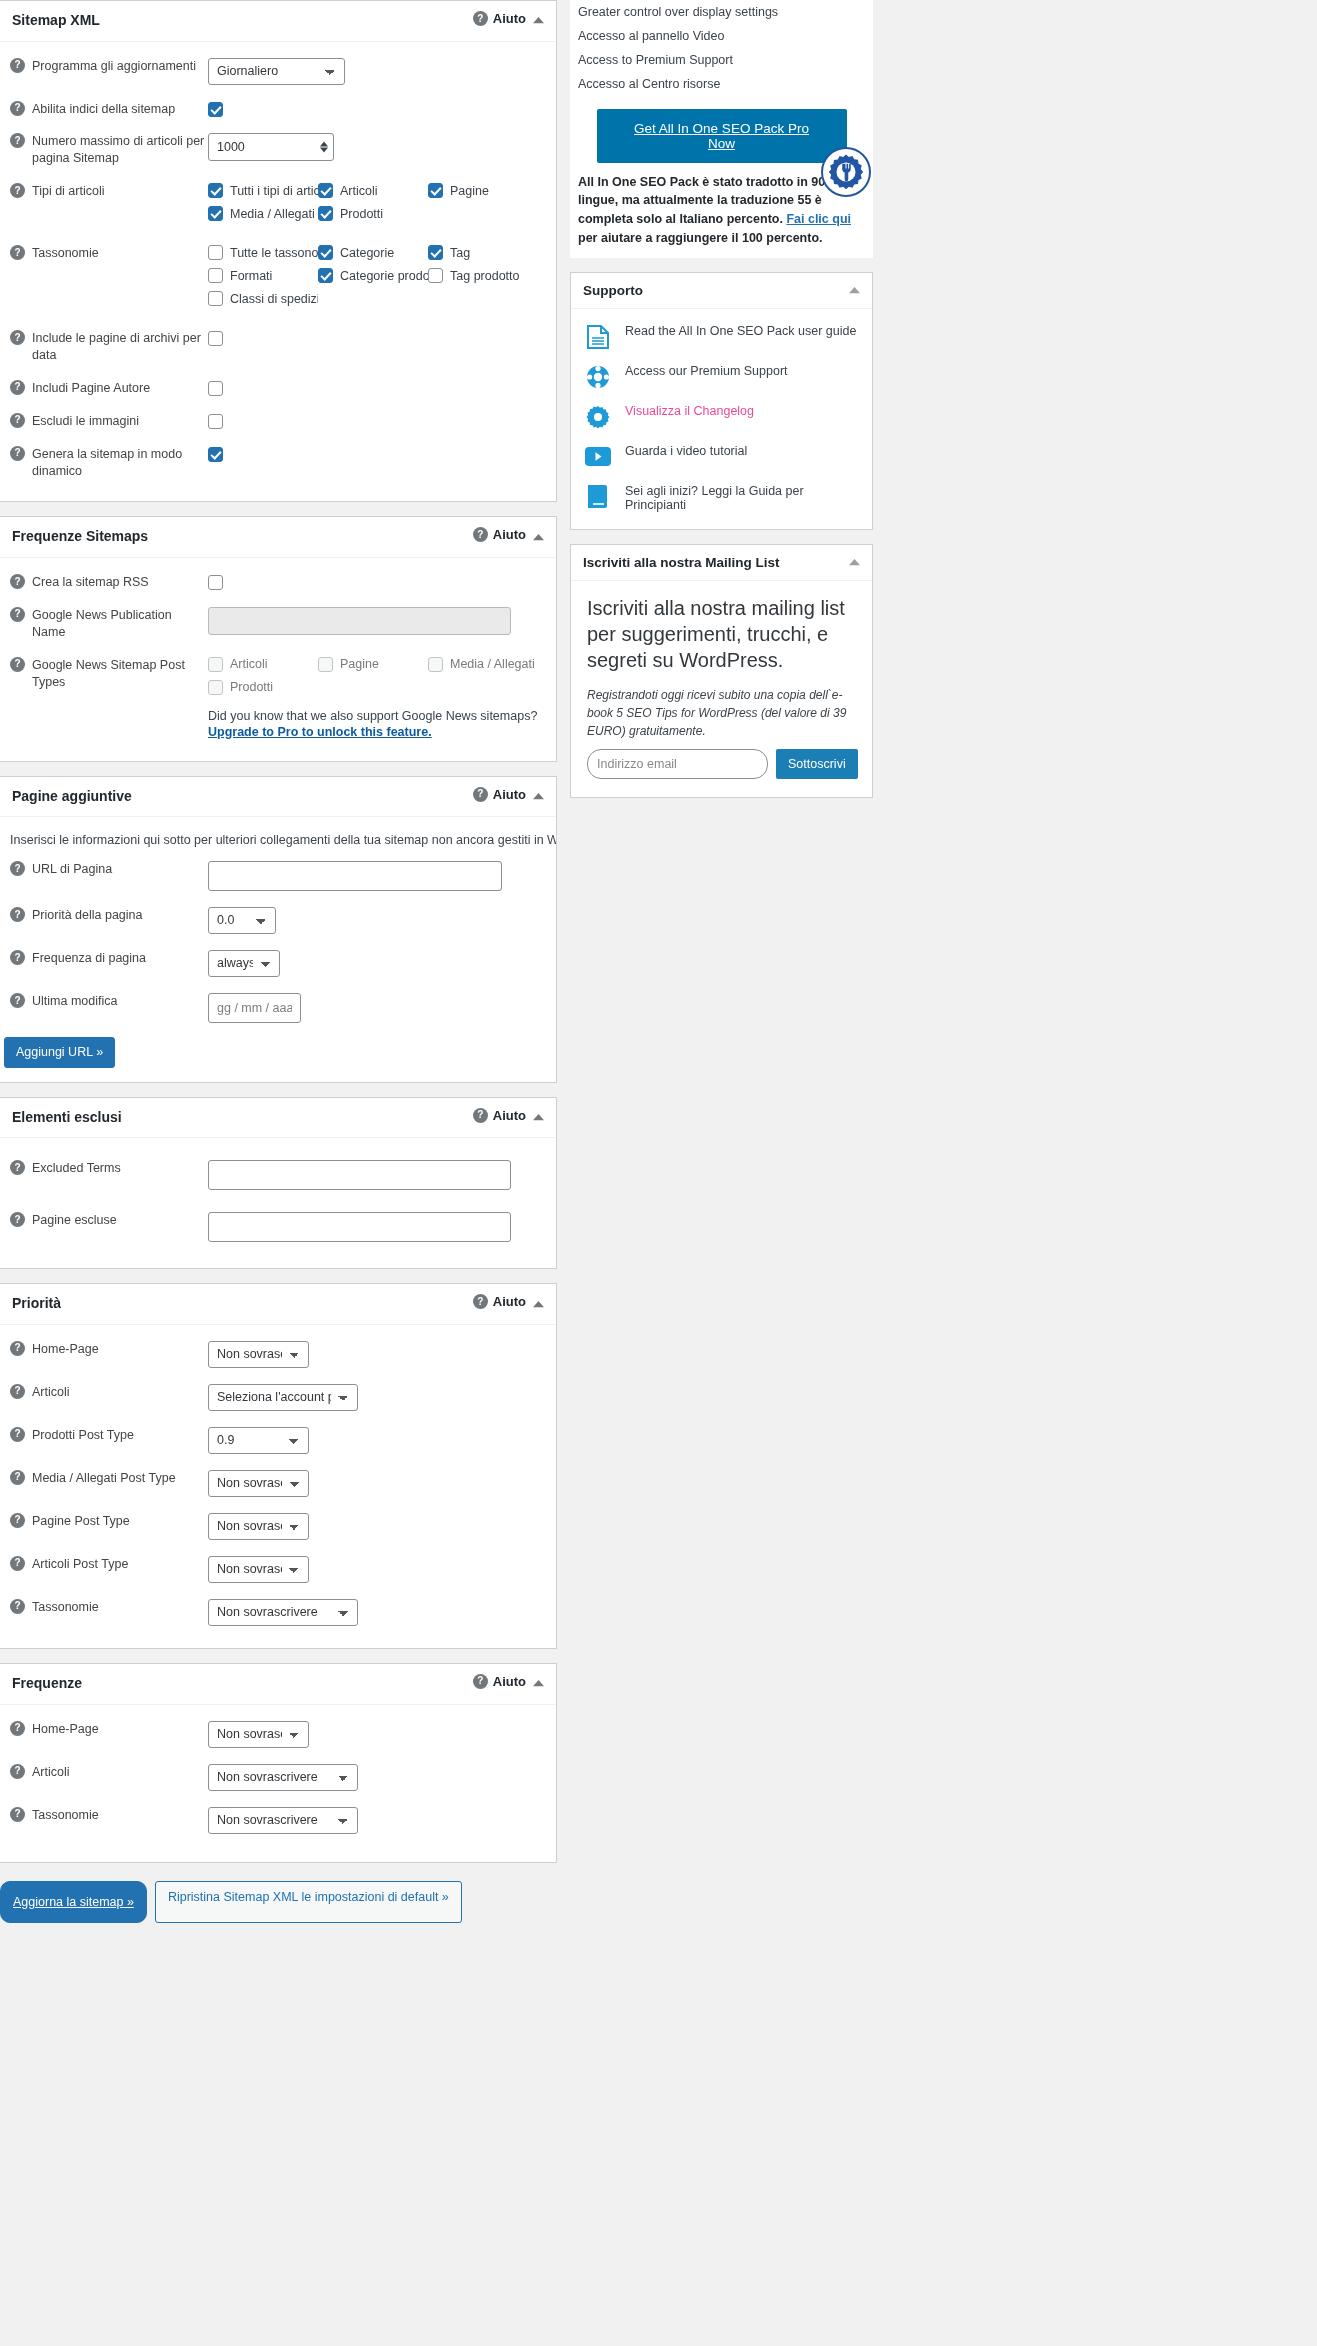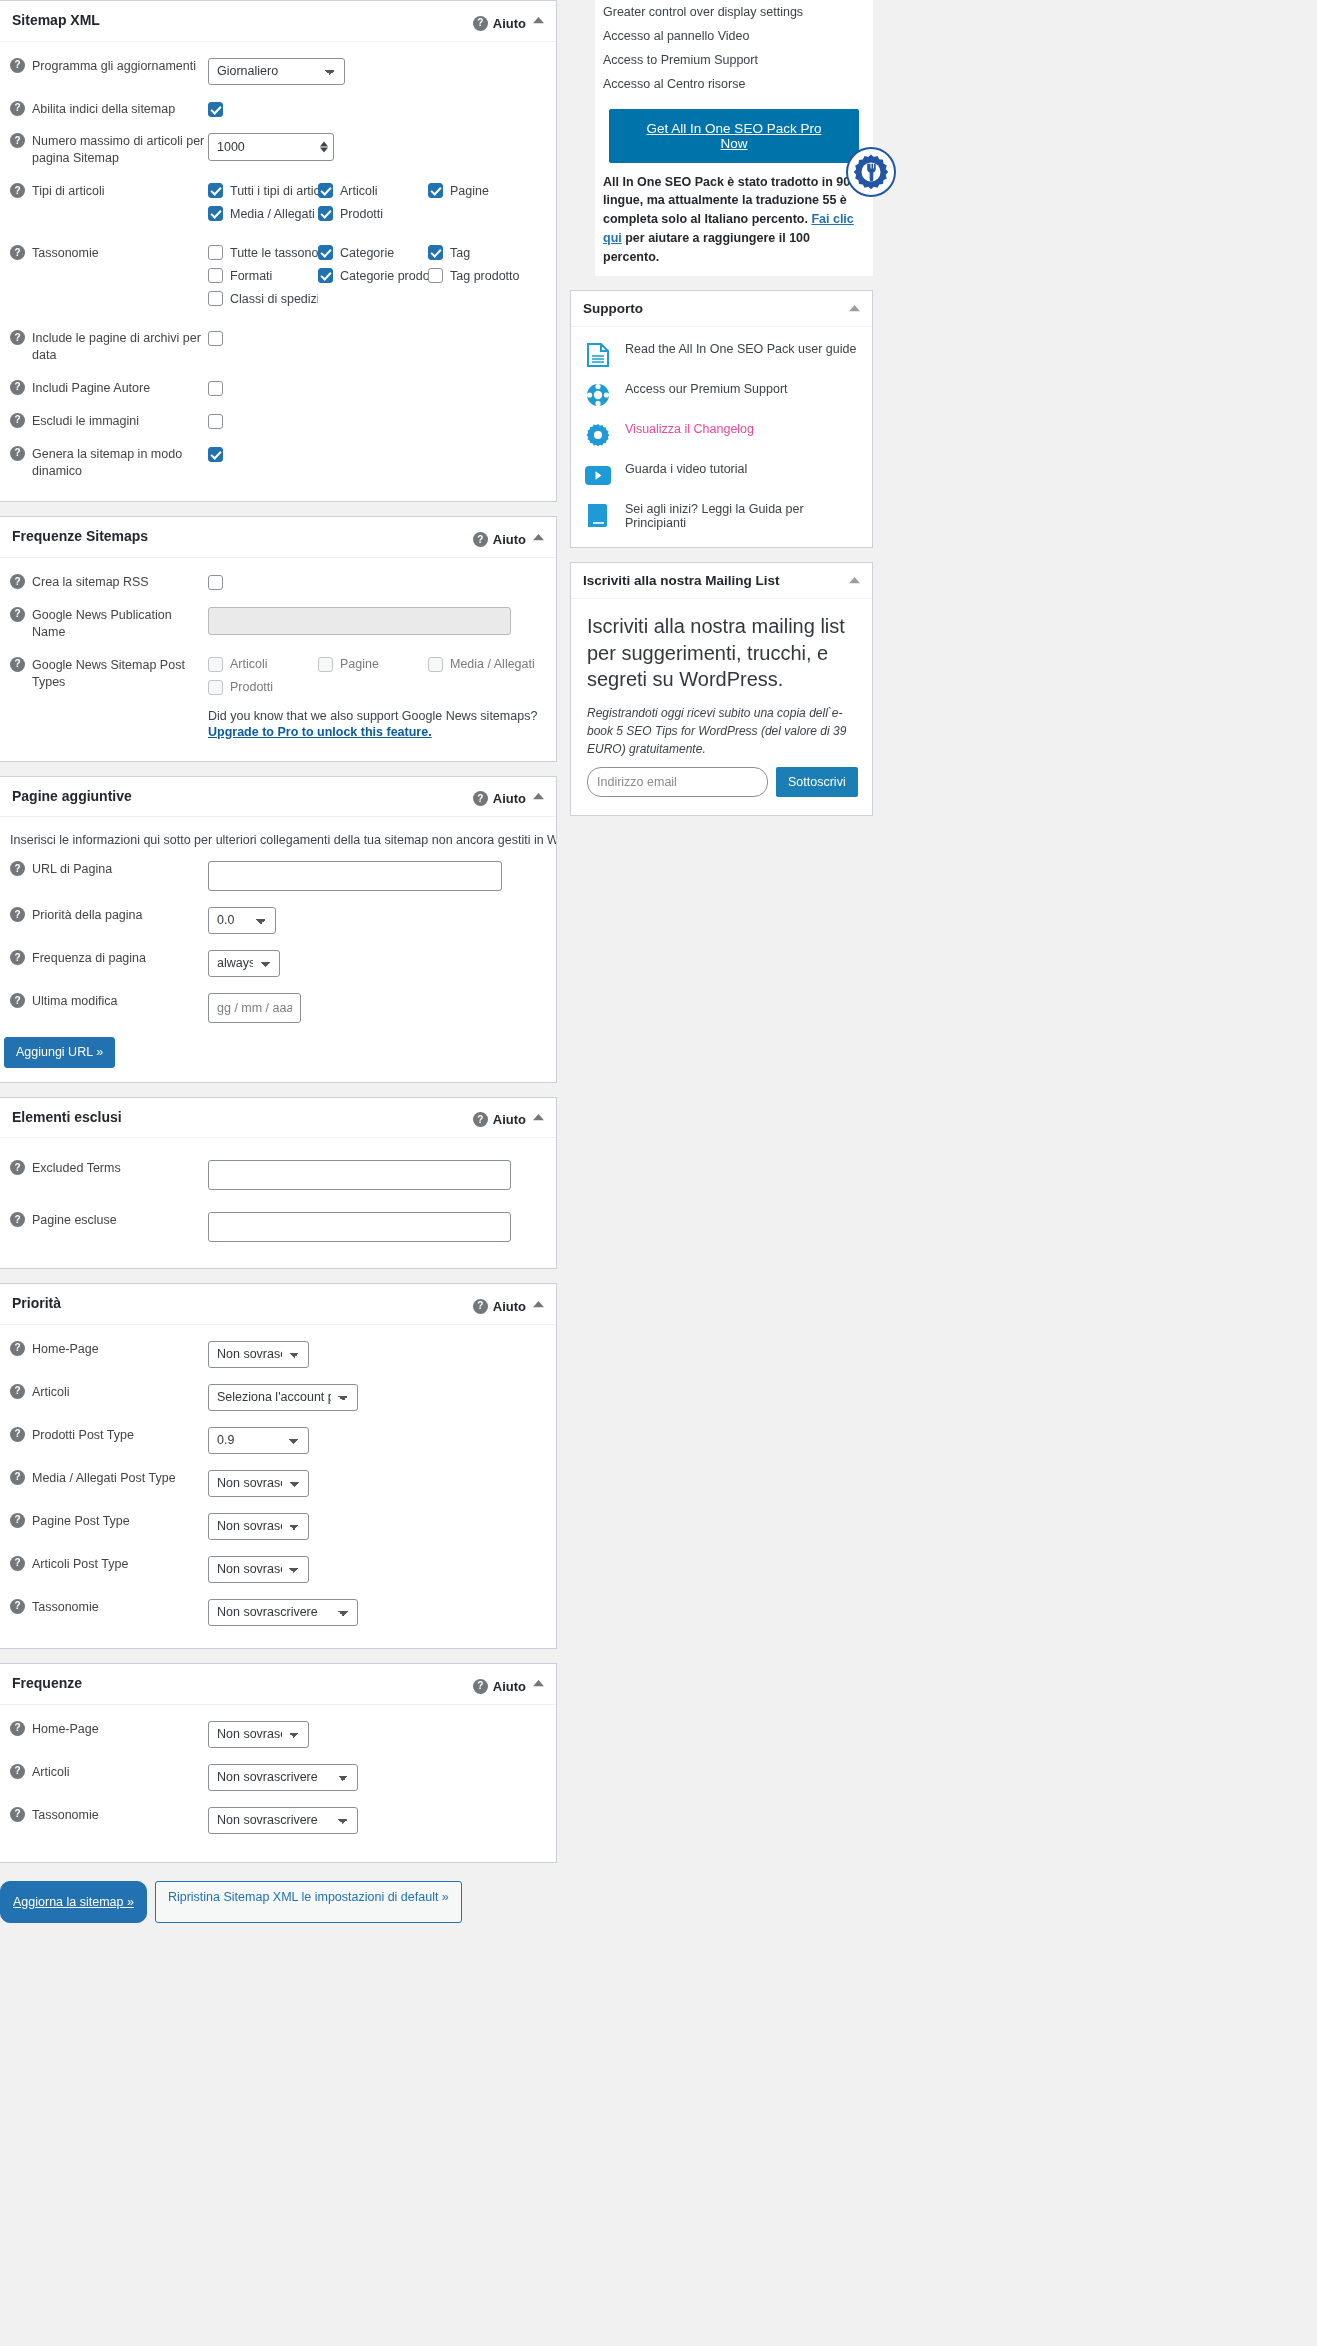--- a/index.html
+++ b/index.html
@@ -23,21 +23,21 @@
   }
   .postbox {
     background: #fff;
     border: 1px solid #ccd0d4;
     border-left: none;
     margin-bottom: 14px;
     position: relative;
   }
   .pb-head {
     display: flex;
-    align-items: flex-end;
+    align-items: flex-start;
     padding: 10px 12px 10px 12px;
     border-bottom: 1px solid #f0f0f1;
     position: relative;
     min-height: 36px;
   }
   .pb-title {
     font-size: 14px;
     font-weight: bold;
     color: #23282d;
     line-height: 1.4;
@@ -229,21 +229,21 @@
     position: absolute;
     left: 570px; top: 0;
     width: 303px;
   }
   .rbox {
     background:#fff;
     border:1px solid #ccd0d4;
     margin-bottom: 14px;
     position: relative;
   }
-  .rbox-pro { border:none; background:#fff; padding: 0 8px 10px 8px; margin-left: 25px; }
+  .rbox-pro { border:none; background:#fff; padding: 0 8px 10px 8px; }
   .pro-list { padding: 0; margin:0; list-style:none; }
   .pro-list li {
     font-size: 12.5px;
     color: #3c434a;
     padding: 3px 0;
     line-height: 1.45;
   }
   .pro-btn-wrap { text-align:center; padding: 12px 0 10px 0; }
   .pro-btn {
     display:inline-block;

